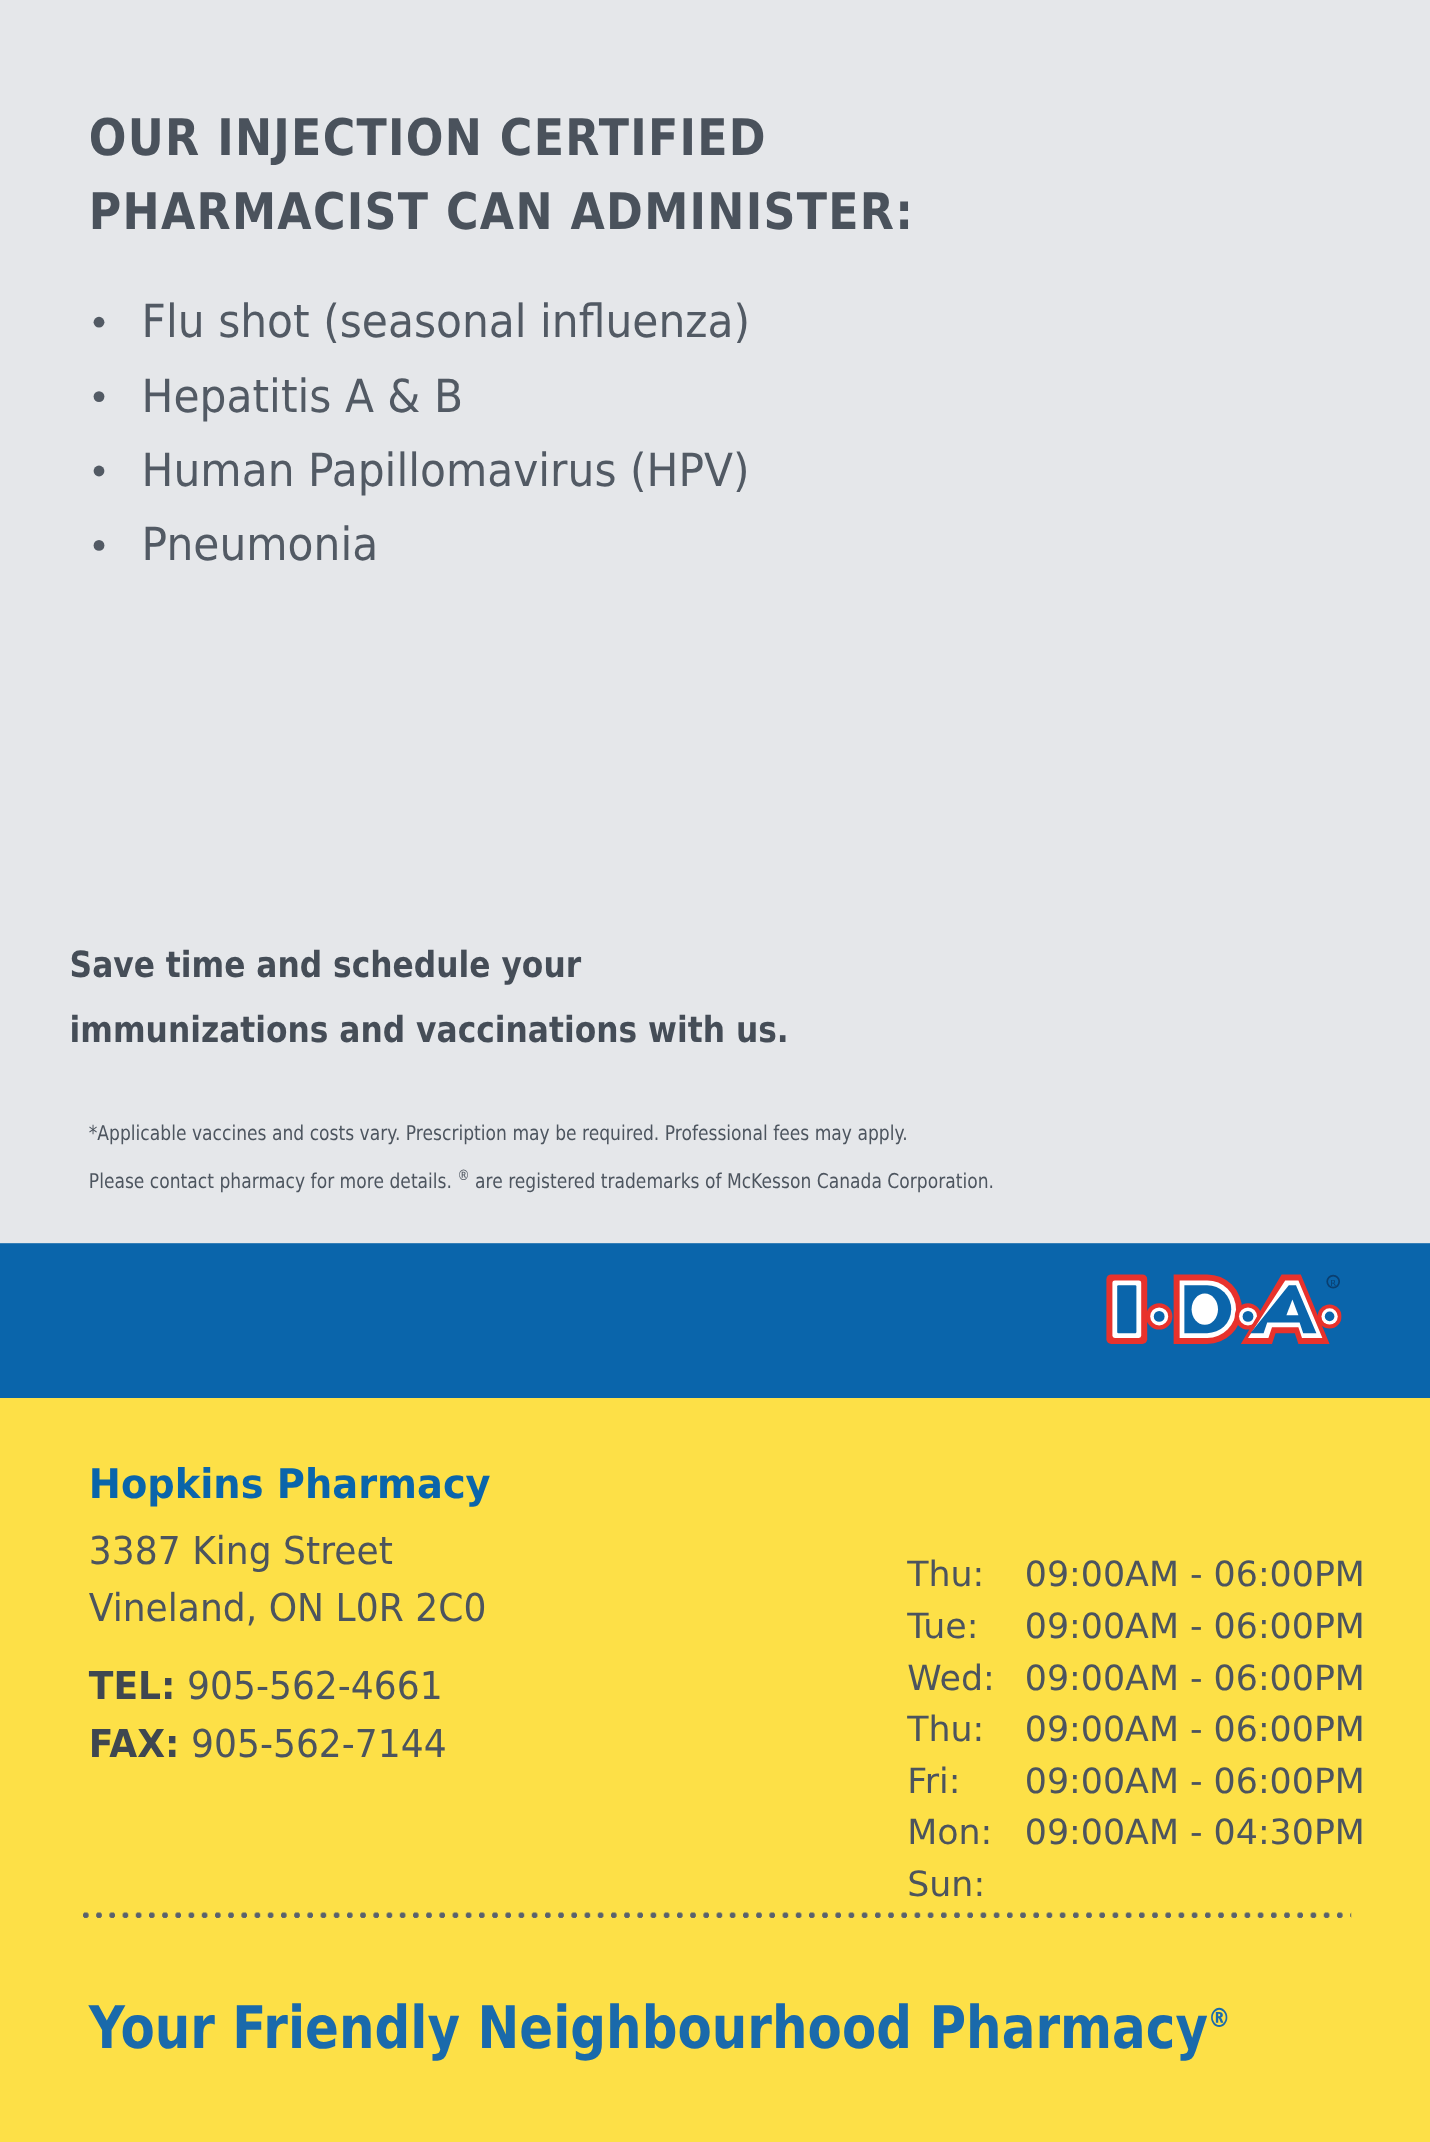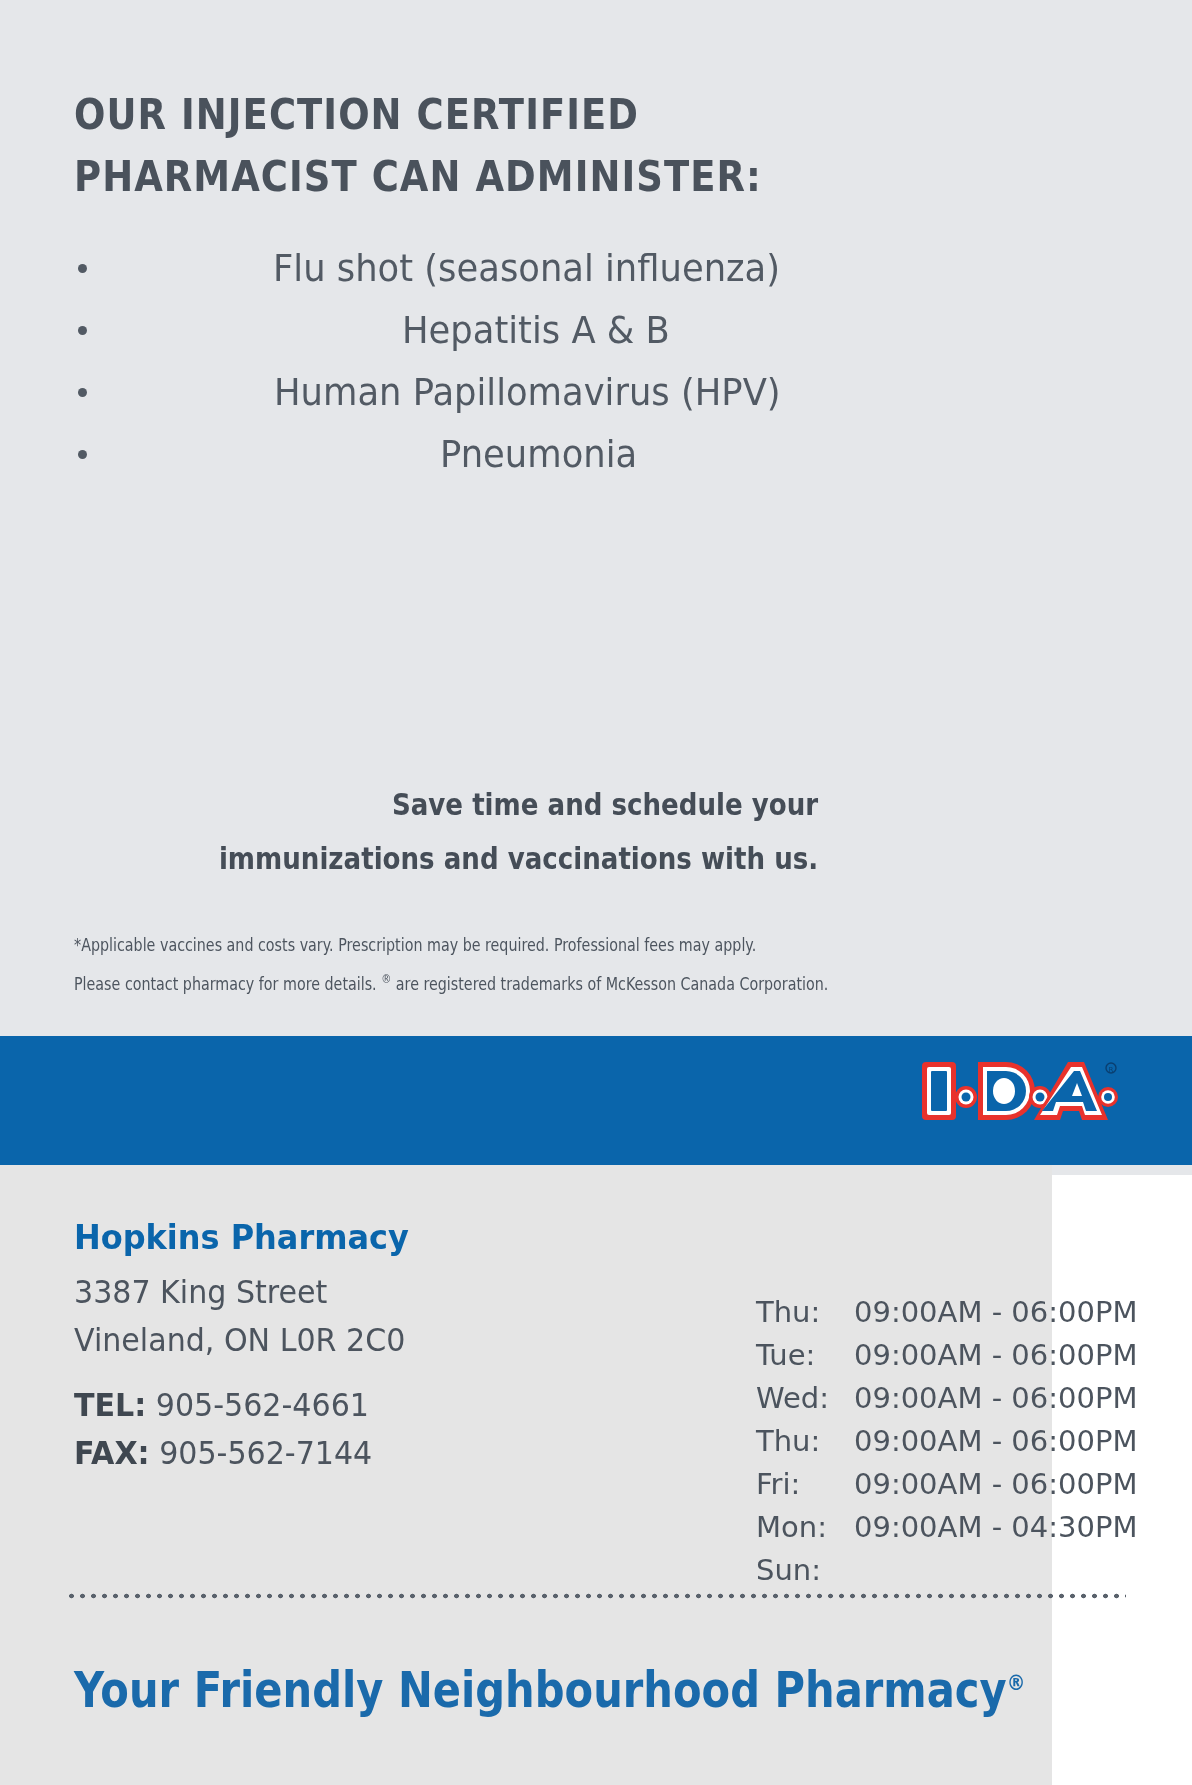--- a/index.html
+++ b/index.html
@@ -58,48 +58,46 @@
   }
   .vaccine-item {
     position: relative;
     font-family: "DejaVu Sans", sans-serif;
     font-weight: normal;
     font-size: 38px;
     line-height: 62px;
     color: #525a64;
     padding-left: 44px;
     white-space: nowrap;
-    text-align: center;
   }
   .vaccine-item .dot {
     position: absolute;
     left: 4px;
     top: 27px;
     width: 9px;
     height: 9px;
     border-radius: 50%;
     background: #525a64;
   }
   .vaccine-label {
     display: inline-block;
     transform: scaleX(0.93);
     transform-origin: left center;
   }
 
   .save-block {
     position: absolute;
-    left: 70px;
+    left: 58px;
     top: 778px;
     width: 860px;
     font-family: "DejaVu Sans", sans-serif;
     font-weight: bold;
     font-size: 30px;
     line-height: 54px;
     color: #454d57;
-    text-align: right;
   }
   .save-line {
     display: block;
     white-space: nowrap;
     transform: scaleX(0.87);
     transform-origin: left center;
   }
 
   .disclaimer {
     position: absolute;
@@ -138,23 +136,23 @@
     width: 200px;
     height: 72px;
   }
   .ida-logo svg { display: block; width: 100%; height: 100%; }
 
   
   .footer {
     position: absolute;
     left: 0;
     top: 1165px;
-    width: 1052px;
+    width: 1192px;
     height: 620px;
-    background: #e5e5e5;
+    background: #fde047;
   }
 
   .store-name {
     position: absolute;
     left: 74px;
     top: 51px;
     font-family: "DejaVu Sans", sans-serif;
     font-weight: bold;
     font-size: 34px;
     line-height: 42px;

